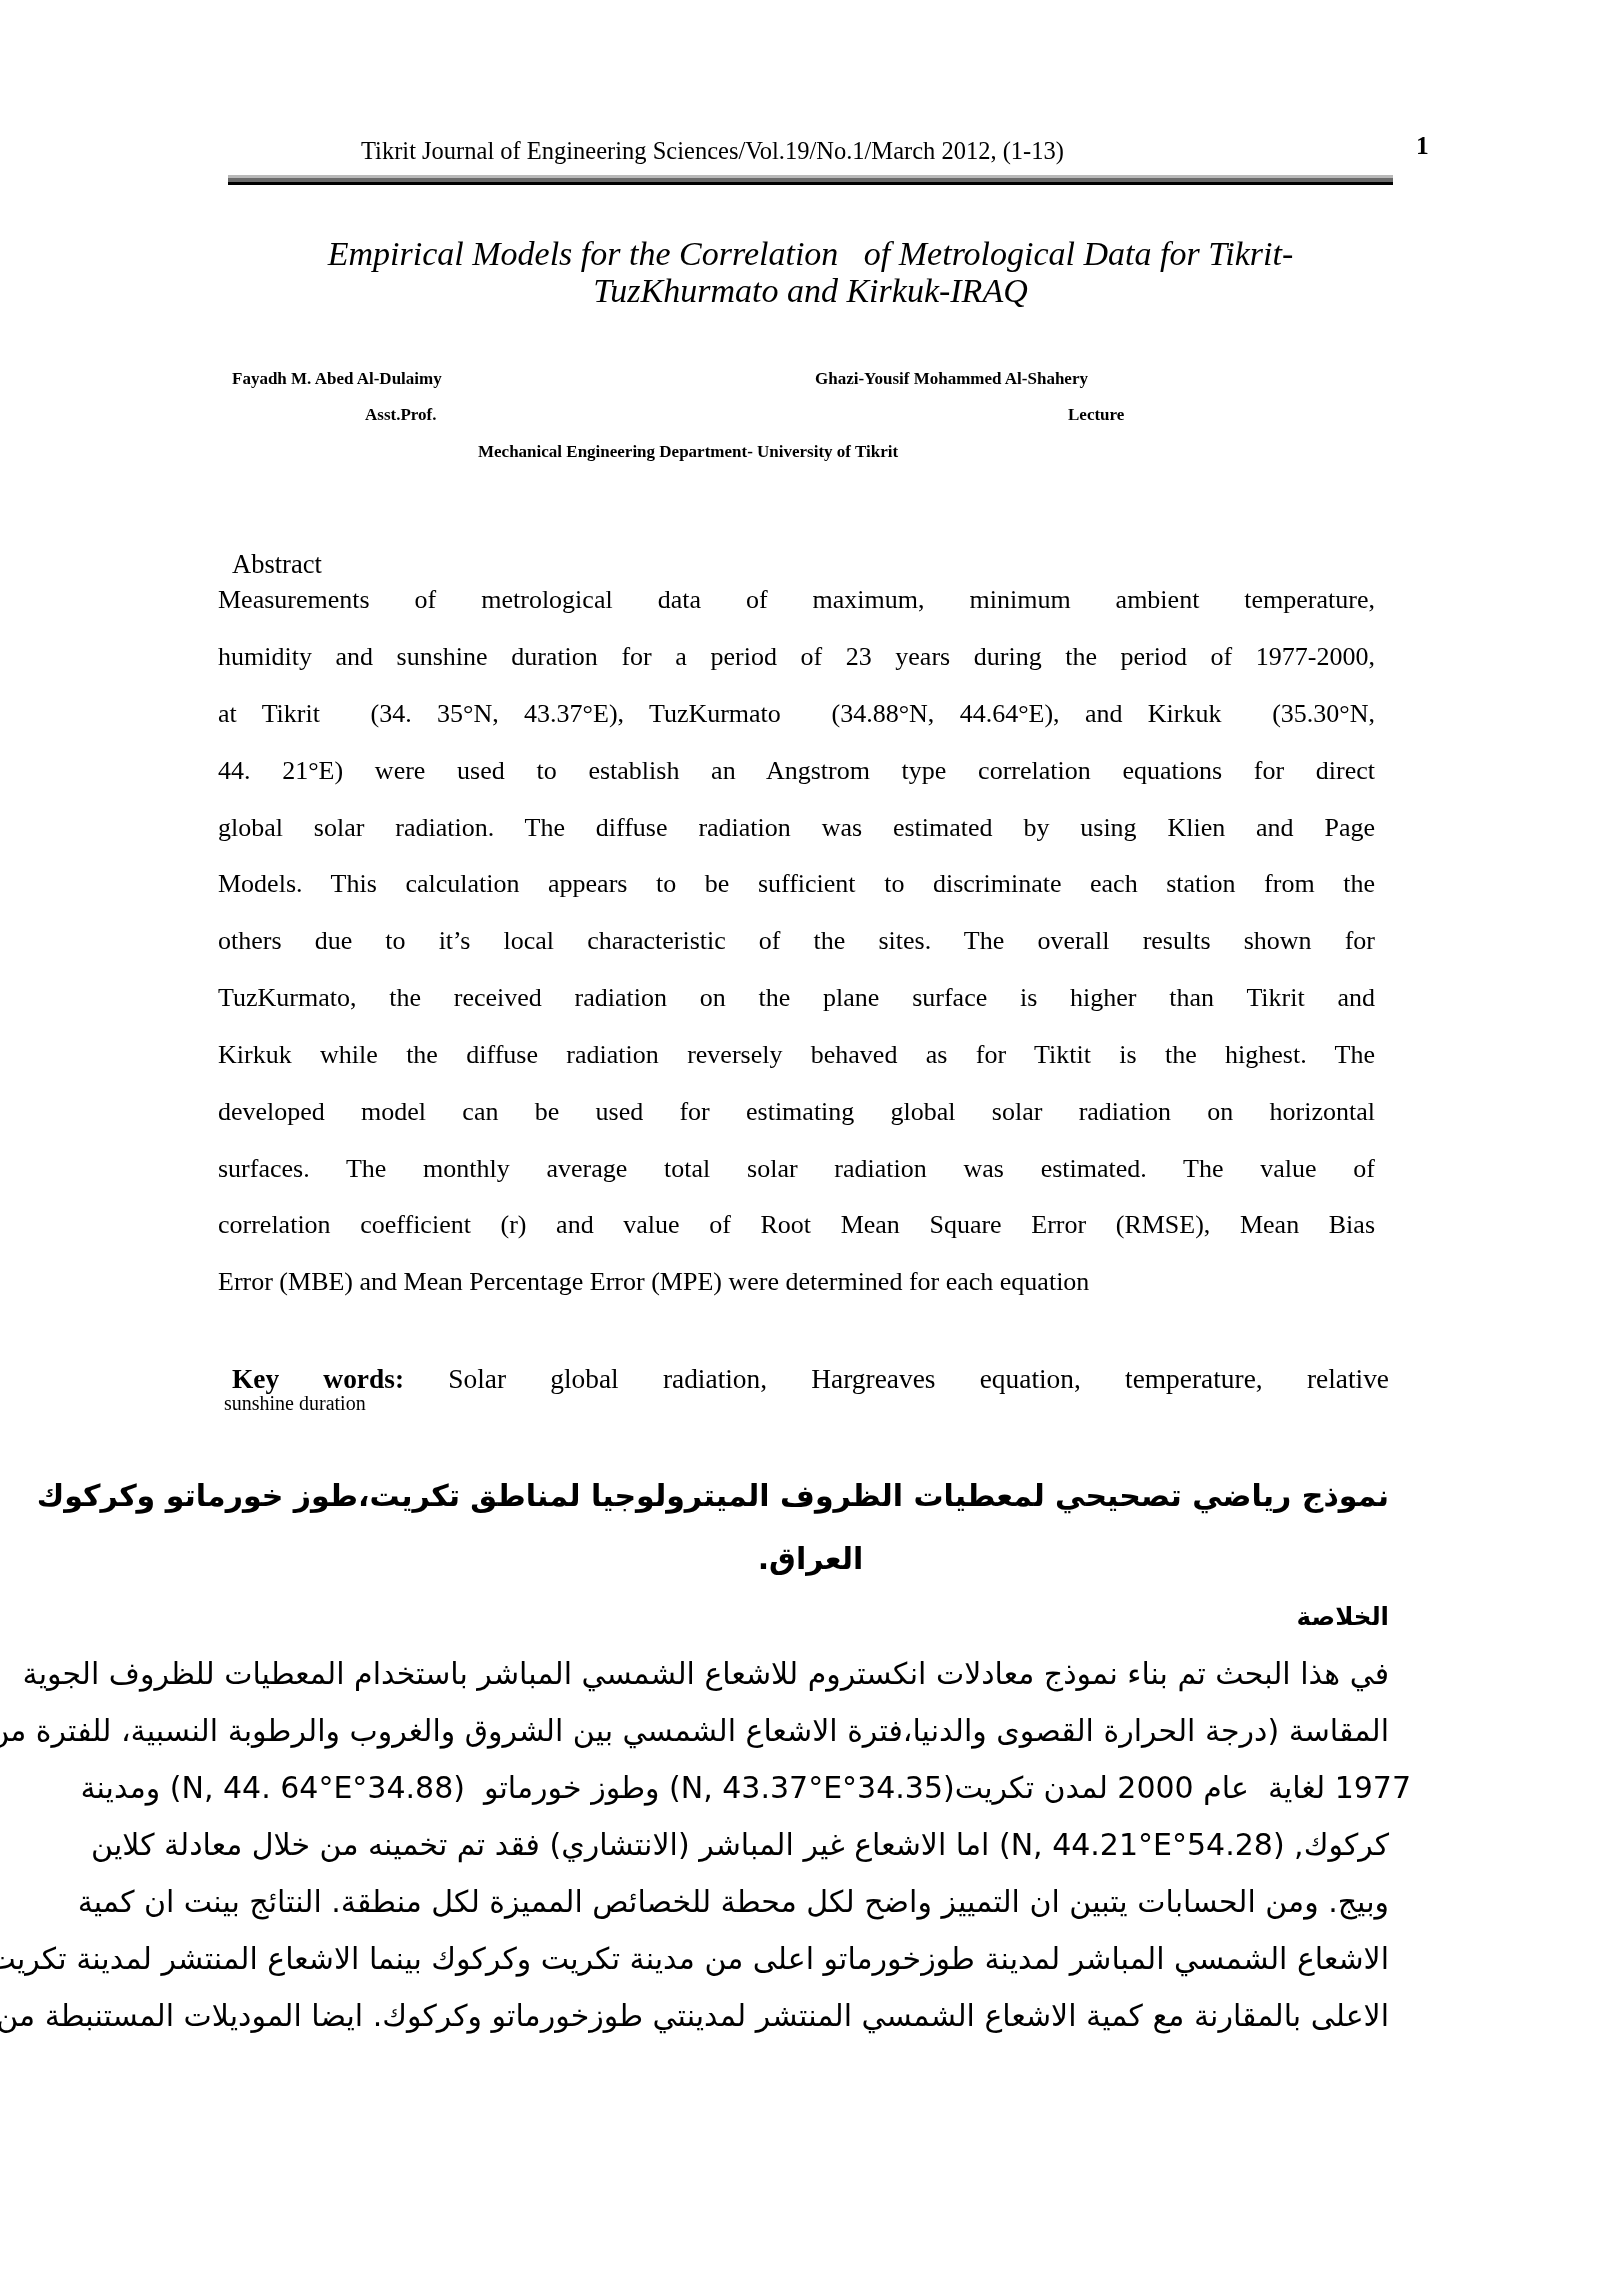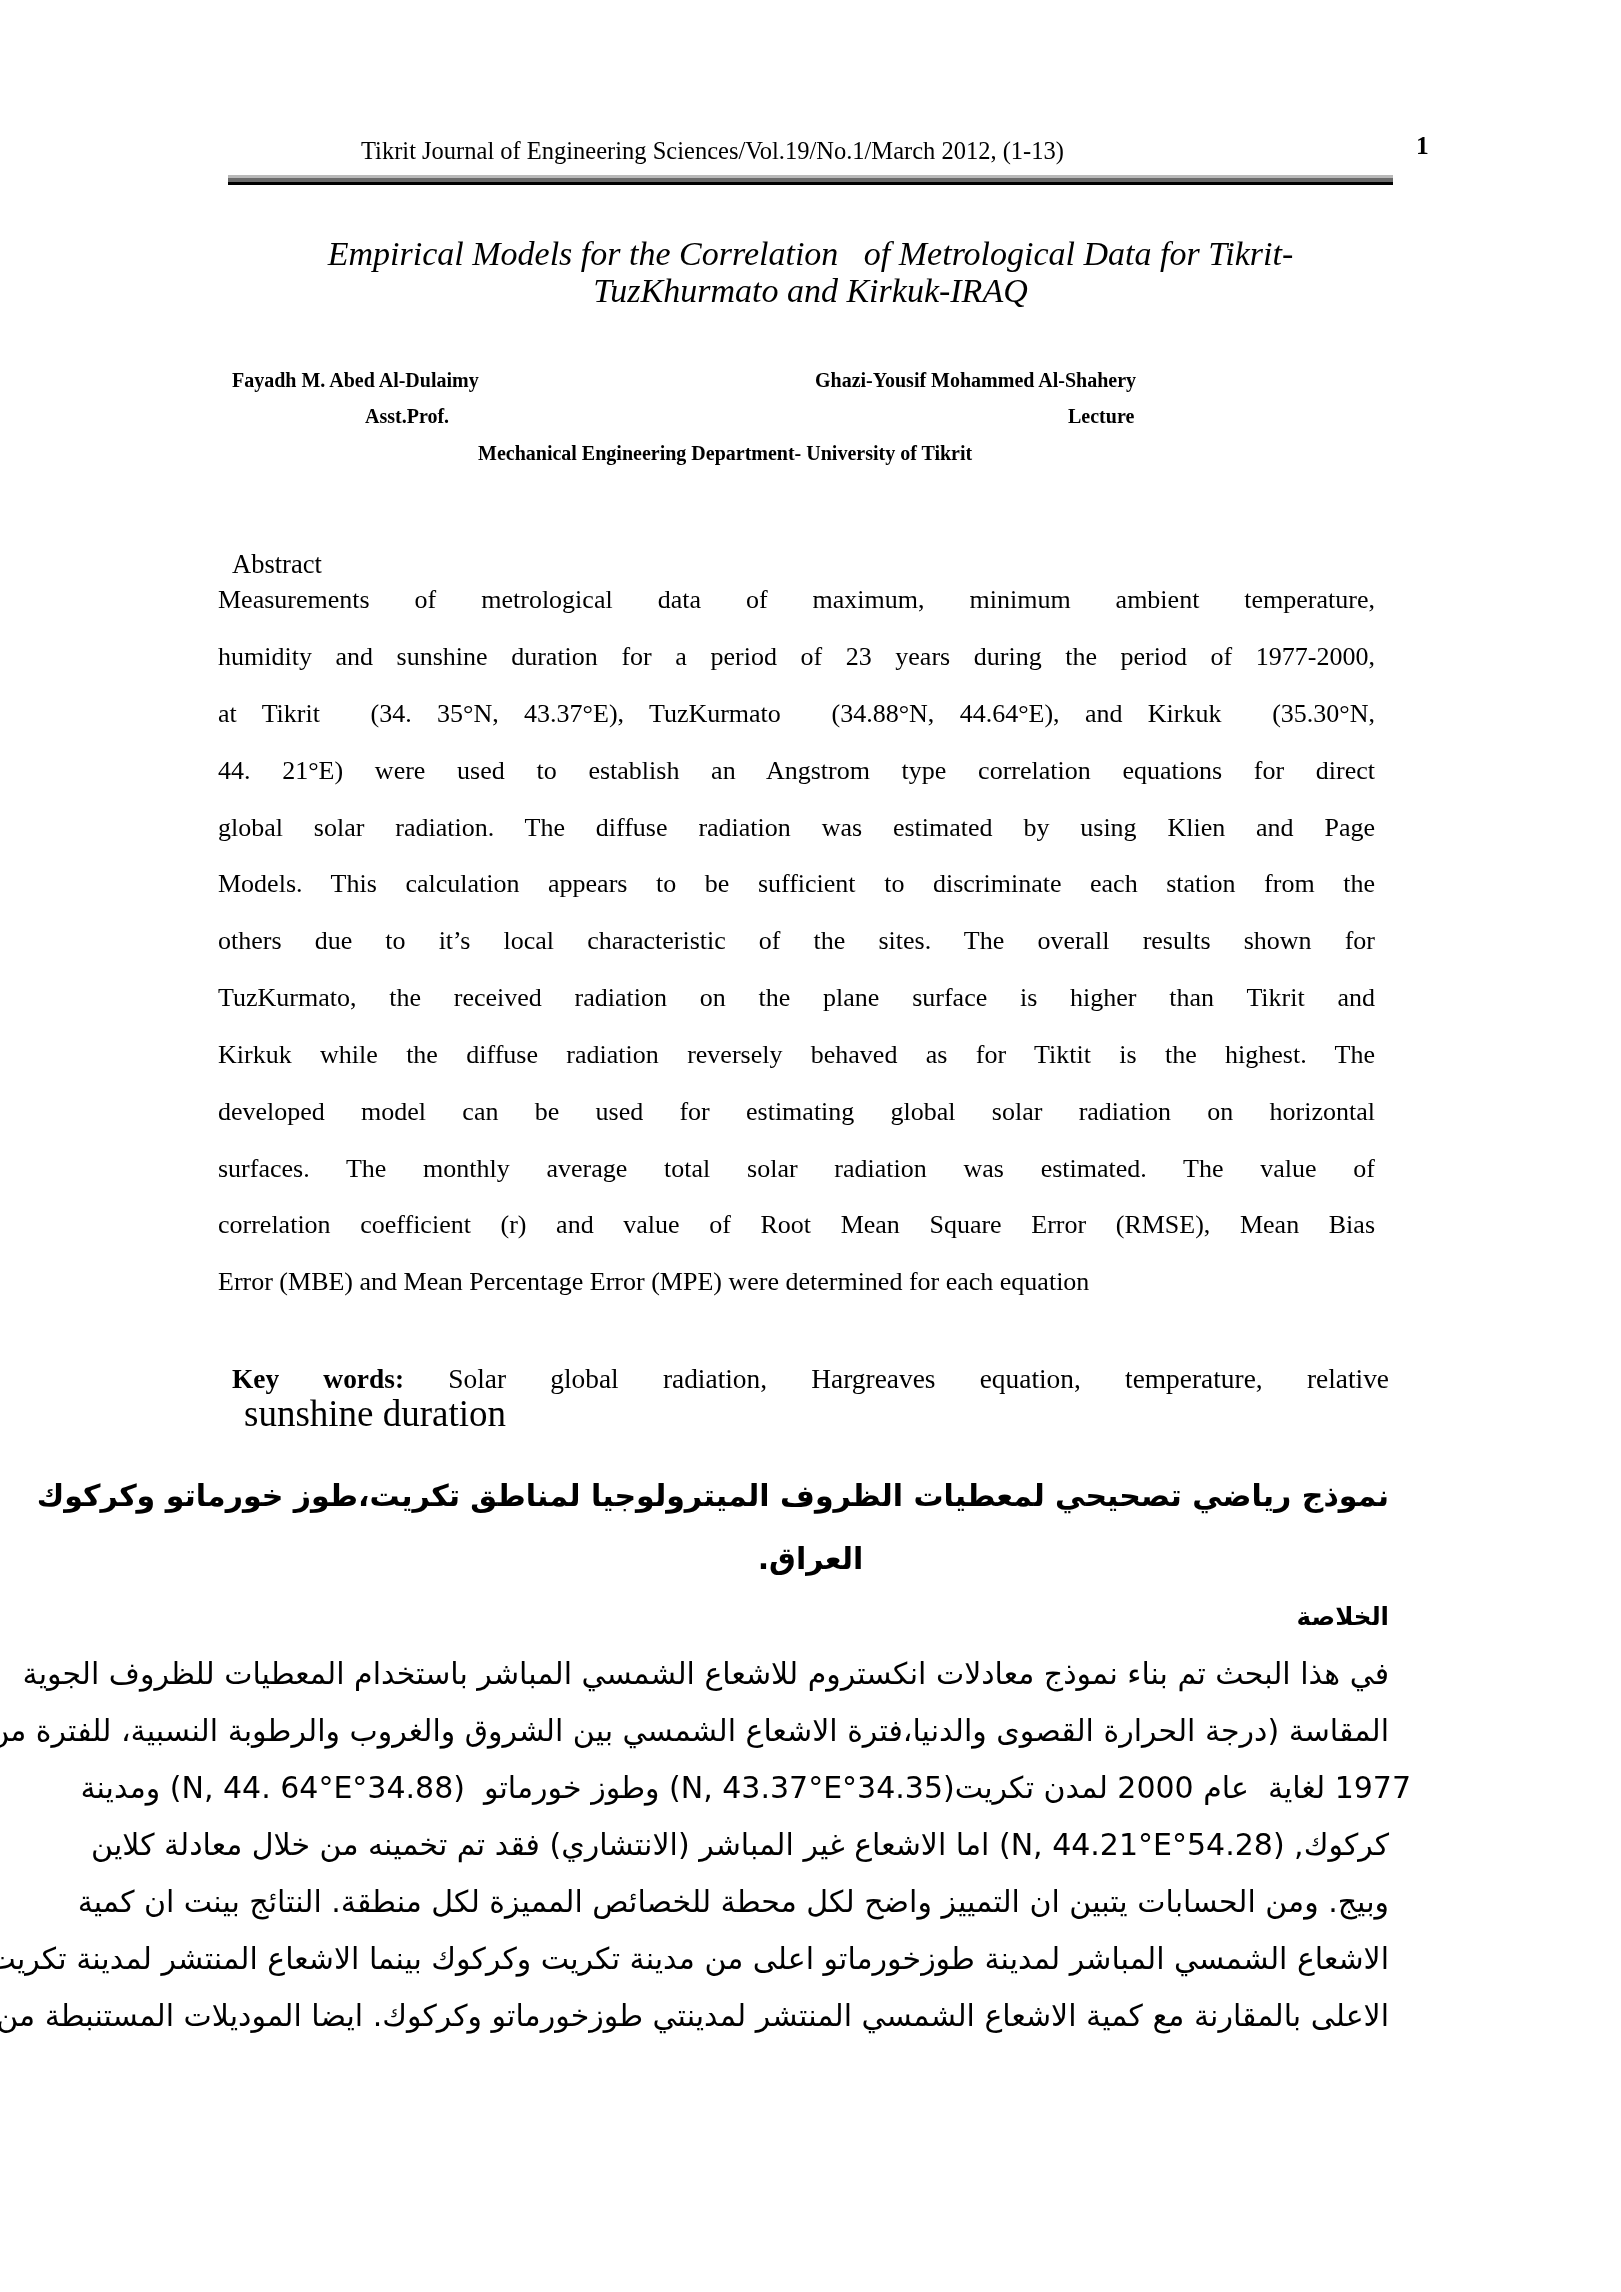--- a/index.html
+++ b/index.html
@@ -9,35 +9,35 @@
   .page-num { left:1416px; top:131px; font-size:25.5px; font-weight:bold; }
   .rule { position:absolute; left:228px; width:1165px; }
   .rule-1 { top:175px; height:2.9px; background:#b9b9b9; }
   .rule-2 { top:178px; height:3.9px; background:#6b6b6b; }
   .rule-3 { top:182px; height:2.9px; background:#000; }
 
   .title { font-size:34px; font-weight:normal; font-style:italic; text-align:center; left:232px; width:1157px; }
   .title-1 { top:235px; }
   .title-2 { top:272px; }
 
-  .auth { font-size:20px; font-weight:bold; }
+  .auth { font-size:17px; font-weight:bold; }
   .auth-l-name { left:232px; top:369px; }
   .auth-r-name { left:815px; top:369px; }
   .auth-l-title { left:365px; top:405px; }
   .auth-r-title { left:1068px; top:405px; }
   .affil { left:478px; top:442px; }
 
   .h-abstract { left:232px; top:549px; font-size:26.5px; font-weight:normal; }
 
   .line { left:218px; width:1157px; font-size:26px; text-align:justify; text-align-last:justify; }
   .line.last { text-align-last:left; }
 
   .kw { left:232px; width:1157px; font-size:27.4px; text-align:justify; text-align-last:justify; top:1364px; }
   .kw-label { font-weight:bold; }
-  .kw-2 { left:244px; top:1392px; font-size:37px; }
+  .kw-2 { left:224px; top:1392px; font-size:20px; }
 
   .ar-title { font-family:"DejaVu Sans", sans-serif; font-weight:bold; font-size:30px; direction:rtl; }
   .ar-title-1 { left:232px; width:1157px; top:1478px; text-align:justify; text-align-last:justify; }
   .ar-title-2 { left:232px; width:1157px; top:1541px; text-align:center; }
   .ar-head { right:232px; top:1602px; font-family:"DejaVu Sans", sans-serif; font-weight:bold; font-size:24.5px; direction:rtl; }
   .ar-line { left:232px; width:1157px; font-family:"DejaVu Sans", sans-serif; font-size:30px; direction:rtl; text-align:justify; text-align-last:justify; unicode-bidi:plaintext; }
 </style>
 </head>
 <body>
 

